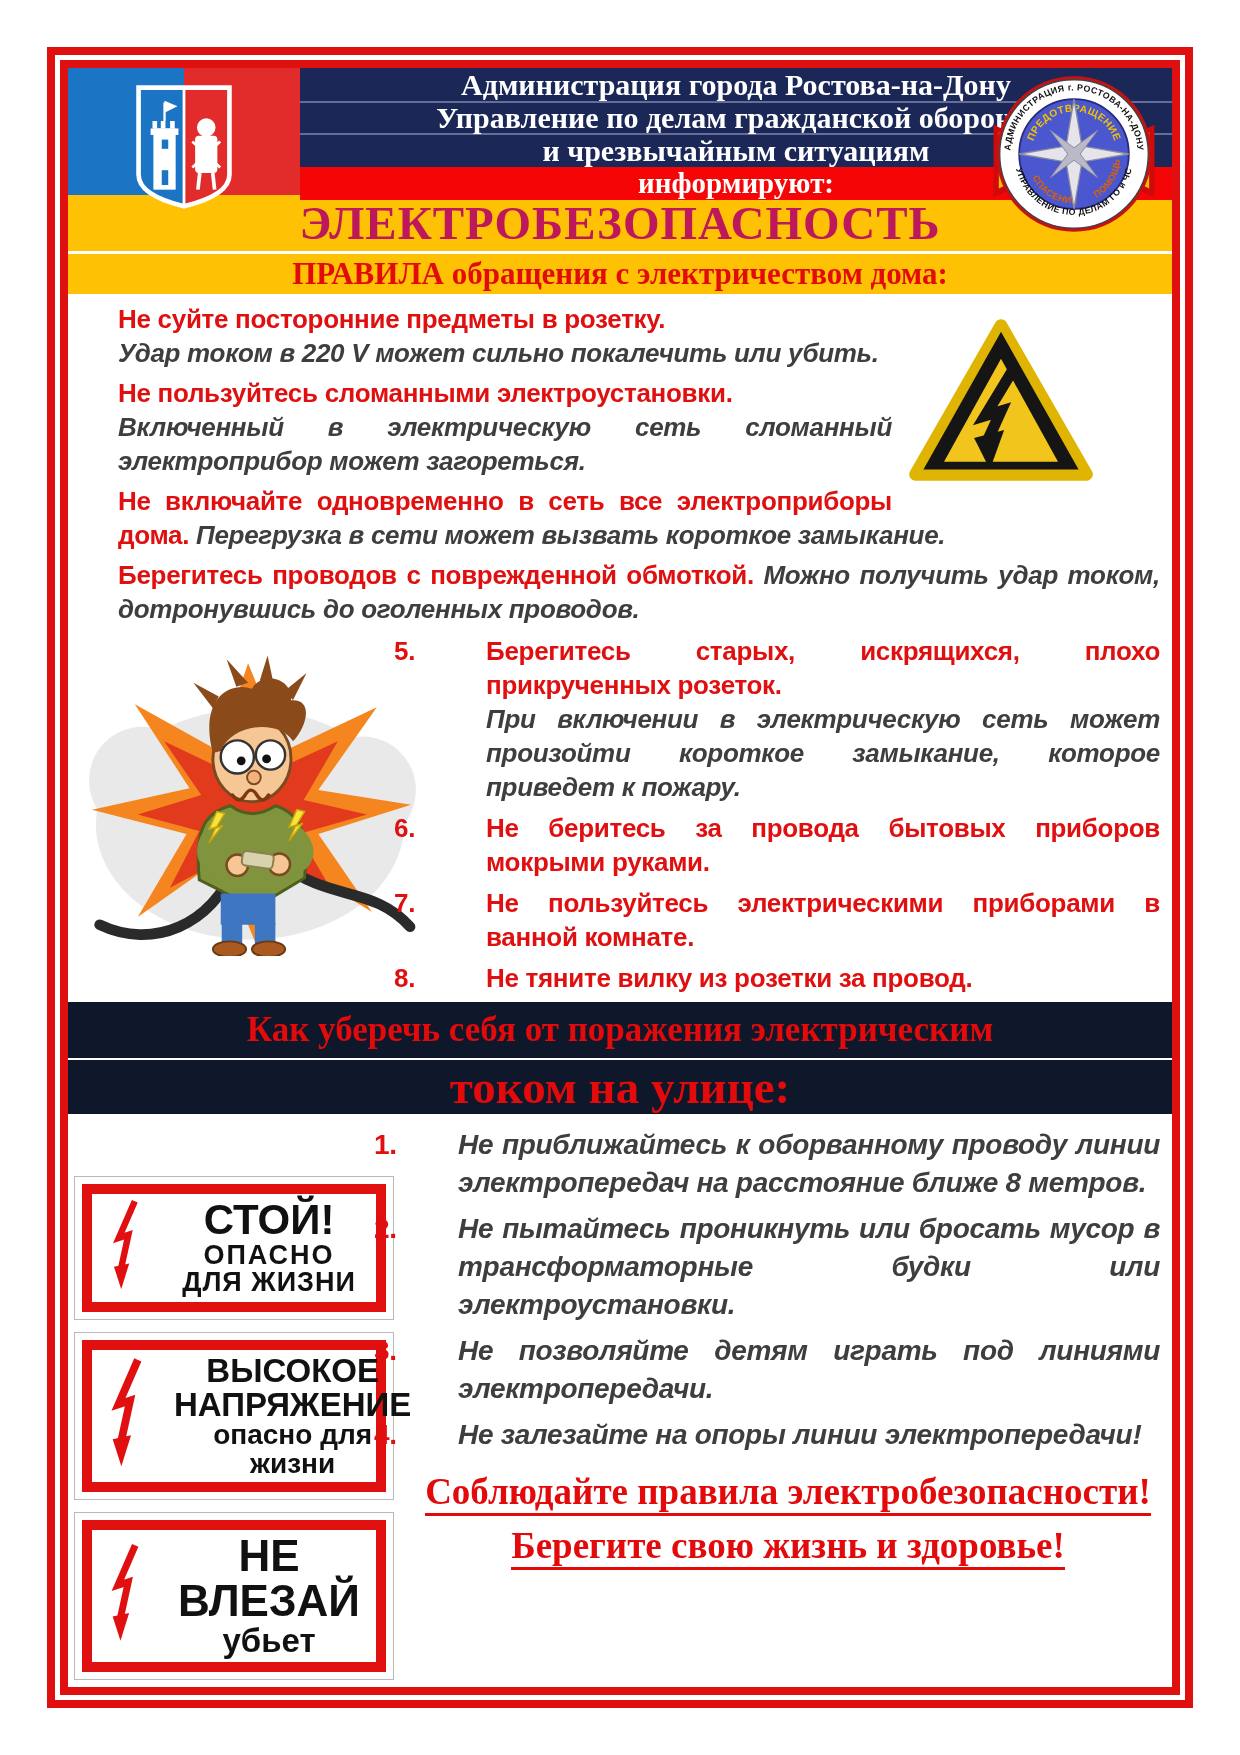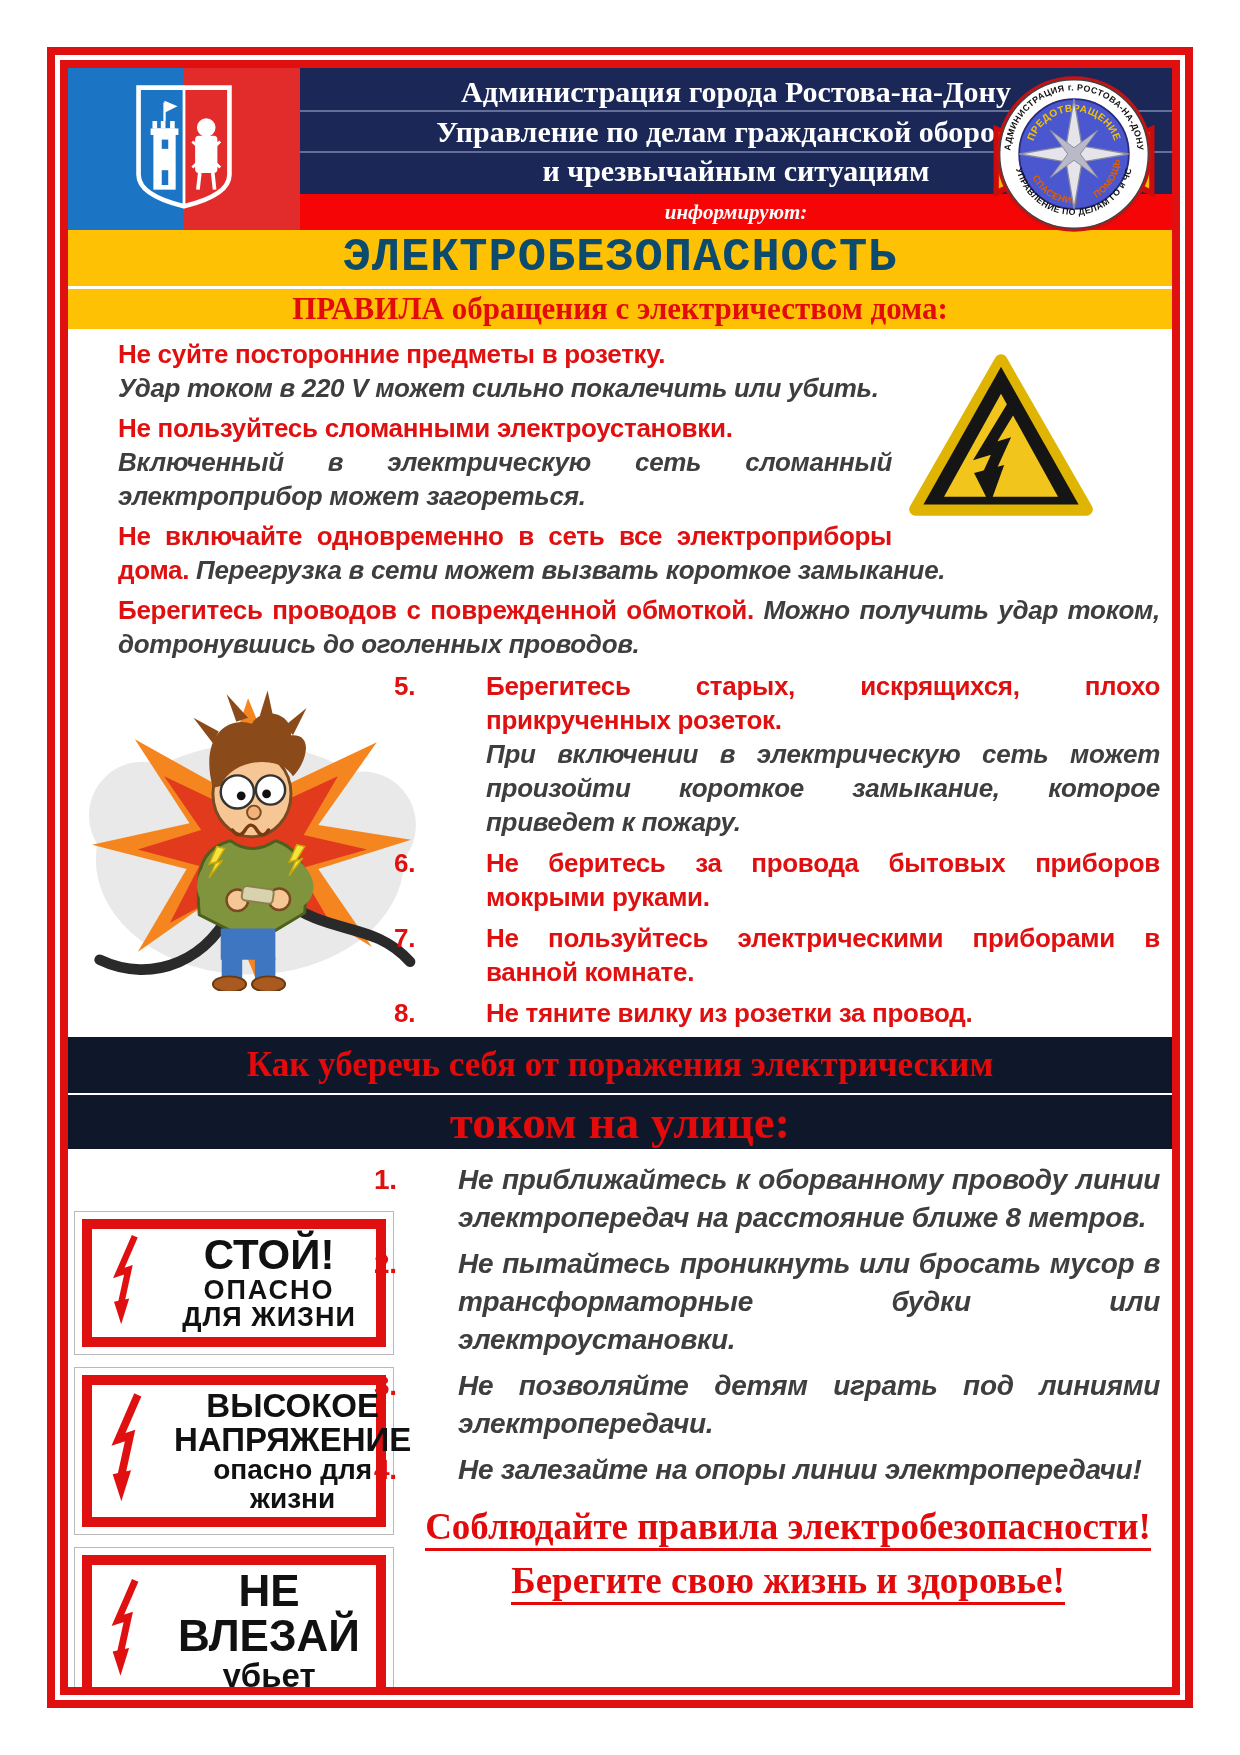--- a/index.html
+++ b/index.html
@@ -3,41 +3,41 @@
 <meta charset="utf-8">
 <style>
   html,body{margin:0;padding:0;background:#fff;}
   body{width:1240px;height:1755px;position:relative;overflow:hidden;
        font-family:"Liberation Sans",sans-serif;}
   .frame{position:absolute;inset:60px;border:8px solid #e01010;
          box-shadow:0 0 0 5px #fff,0 0 0 13px #e01010;
          background:#fff;overflow:hidden;display:flex;flex-direction:column;}
 
   
-  .header{height:162px;display:flex;position:relative;flex:none;}
+  .header{height:127px;display:flex;position:relative;flex:none;}
   .flag-col{width:232px;flex:none;display:flex;position:relative;}
   .flag-blue{width:50%;background:#1c75c4;}
   .flag-red{width:50%;background:#e22b2b;}
   .coat{position:absolute;left:50%;top:14px;transform:translateX(-50%);}
   .head-right{flex:1;display:flex;flex-direction:column;min-width:0;}
   .navy{flex:1;background:#1b2757;position:relative;display:flex;
         flex-direction:column;justify-content:space-evenly;}
   .navy .sep{position:absolute;left:0;right:0;height:0;border-top:2px solid #8a97bd;opacity:.65;}
   .sep1{top:33%;} .sep2{top:66%;}
   .org-line{color:#fff;font-family:"Liberation Serif",serif;font-weight:bold;
             font-size:30px;text-align:center;line-height:1.1;position:relative;z-index:1;}
   .informs-band{height:36px;background:#f50505;color:#fff;
-        font-family:"Liberation Serif",serif;font-weight:bold;font-size:21px;
-        display:flex;align-items:center;justify-content:center;font-style:italic;}
+        font-family:"Liberation Serif",serif;font-weight:bold;font-size:29px;
+        display:flex;align-items:center;justify-content:center;}
   .emblem{position:absolute;top:2px;right:14px;z-index:5;}
 
   
   .band1{flex:none;background:#ffc103;text-align:center;}
-  .band1 .big-title{font-family:Liberation Mono, monospace;font-weight:bold;
-        color:#0c4a6e;font-size:47px;line-height:56px;letter-spacing:1px;}
+  .band1 .big-title{font-family:Liberation Serif, serif;font-weight:bold;
+        color:#be185d;font-size:47px;line-height:56px;letter-spacing:1px;}
   .band1 .sub-title{font-family:"Liberation Serif",serif;font-weight:bold;
         color:#e20a0a;font-size:31px;line-height:40px;border-top:3px solid #fff;}
   .band2{flex:none;background:#0f172a;text-align:center;}
   .band2 .b2l1{font-family:"Liberation Serif",serif;font-weight:bold;color:#e20a0a;
         font-size:35px;line-height:56px;}
   .band2 .b2l2{font-family:"Liberation Serif",serif;font-weight:bold;color:#e20a0a;
         font-size:47px;line-height:54px;border-top:2px solid #fff;}
 
   
   .rules{flex:none;padding:8px 12px 0 10px;}

